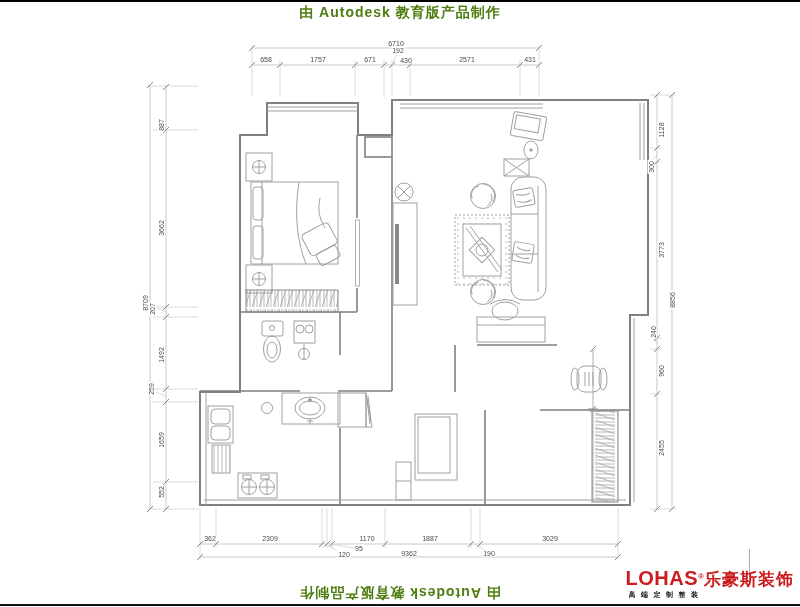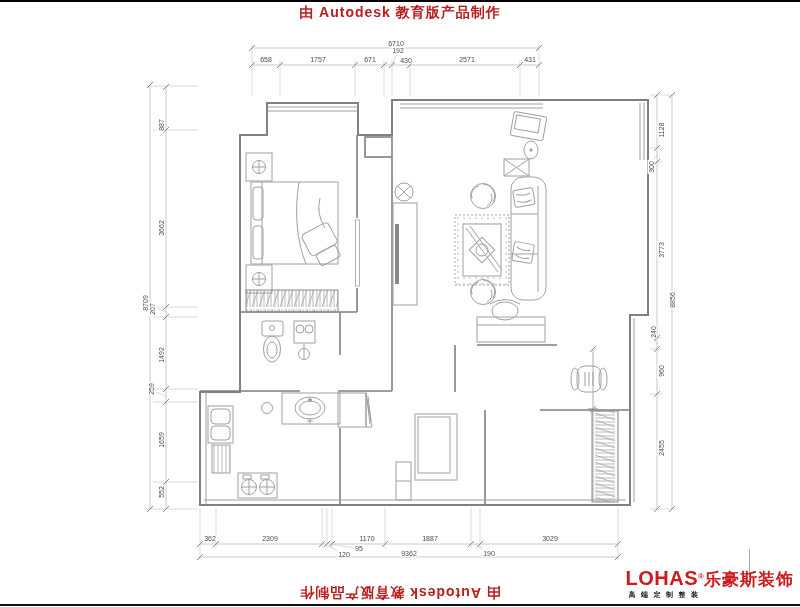--- a/index.html
+++ b/index.html
@@ -1,21 +1,21 @@
 <!DOCTYPE html>
 <html><head>
 <meta charset="utf-8">
 <style>
   html,body{margin:0;padding:0;background:#fff;}
   #canvas{position:relative;width:800px;height:607px;background:#fff;overflow:hidden;
           font-family:"Liberation Sans",sans-serif;}
   .edge{position:absolute;left:0;right:0;background:#000;}
   .edge.top{top:0;height:2px;}
   .edge.bottom{top:604px;height:1.5px;background:#111;}
-  .producer{position:absolute;left:0;width:100%;text-align:center;color:#b91c1c;
+  .producer{position:absolute;left:0;width:100%;text-align:center;color:#4d7c0f;
             font:600 14px "Liberation Sans",sans-serif;letter-spacing:1px;}
   .producer.top{top:4px;}
   .producer.bottom{top:583px;transform:rotate(180deg);}
   svg{position:absolute;top:0;left:0;}
   .dim{position:absolute;font:7px "Liberation Sans",sans-serif;color:#4a4a4a;
        transform:translate(-50%,-50%);white-space:nowrap;background:#fff;padding:0 1px;line-height:1;}
   .dim.v{transform:translate(-50%,-50%) rotate(-90deg);}
   .logo{position:absolute;right:6px;bottom:9px;text-align:left;line-height:1;}
   .logo-row1{white-space:nowrap;}
   .logo-en{color:#cc1b1e;font-weight:bold;font-size:20px;letter-spacing:0.5px;}

